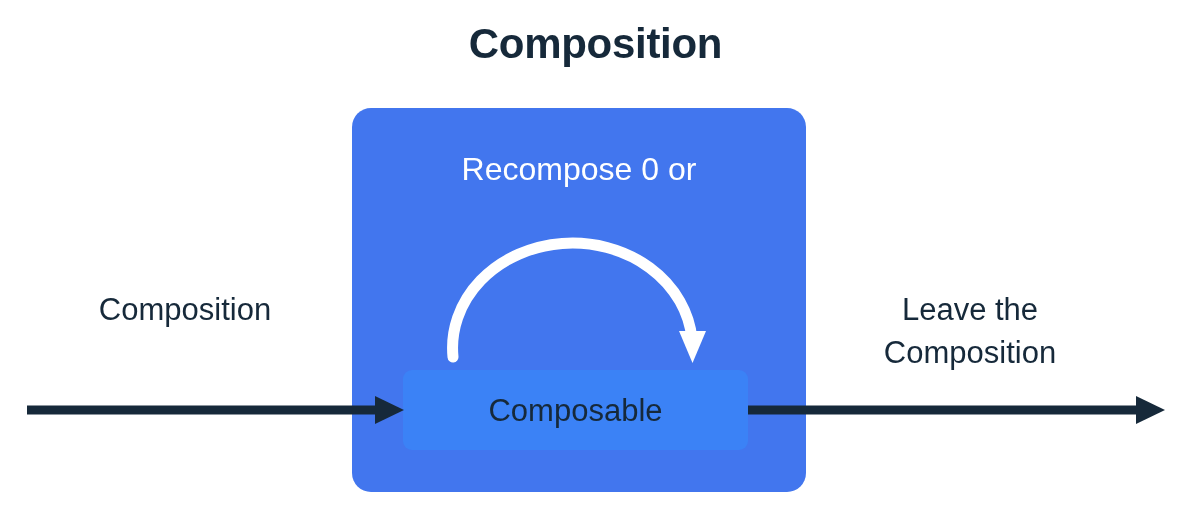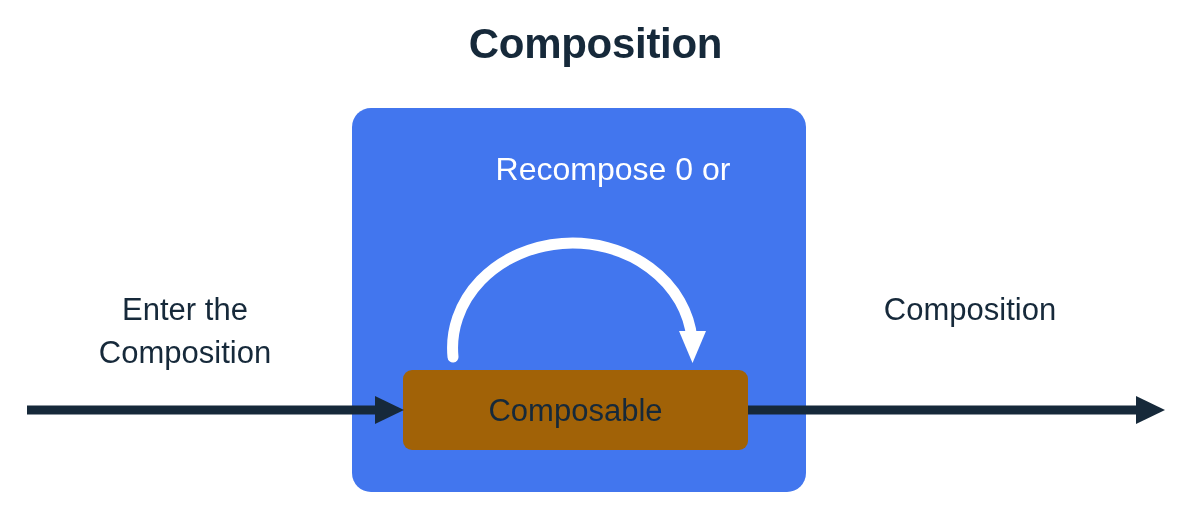--- a/index.html
+++ b/index.html
@@ -43,39 +43,38 @@
   #recompose-label {
     position: absolute;
     left: 352px;
     top: 147px;
     width: 454px;
     text-align: center;
     color: #ffffff;
     font-size: 32px;
     line-height: 44px;
     font-weight: normal;
-    margin-left: 34px;
   }
   
   #recompose-arrow-svg {
     position: absolute;
     left: 420px;
     top: 235px;
     width: 300px;
     height: 140px;
     overflow: visible;
   }
   
   #composable-box {
     position: absolute;
     left: 403px;
     top: 370px;
     width: 345px;
     height: 80px;
-    background: #a16207;
+    background: #3b82f6;
     border-radius: 9px;
     display: flex;
     align-items: center;
     justify-content: center;
   }
   #composable-label {
     color: #16293a;
     font-size: 31px;
     line-height: 1;
     font-weight: normal;
@@ -142,21 +141,21 @@
     <line x1="7" y1="18" x2="360" y2="18" stroke="#16293a" stroke-width="9"></line>
     <path d="M 355 4 L 355 32 L 384 18 Z" fill="#16293a"></path>
   </svg>
 
   <svg id="leave-arrow-svg" viewBox="0 0 430 36">
     <line x1="4" y1="18" x2="397" y2="18" stroke="#16293a" stroke-width="9"></line>
     <path d="M 392 4 L 392 32 L 421 18 Z" fill="#16293a"></path>
   </svg>
 
   <div id="enter-label" class="flow-label">
-    <span class="label-line">Enter the</span>
     <span class="label-line">Composition</span>
   </div>
 
   <div id="leave-label" class="flow-label">
+    <span class="label-line">Leave the</span>
     <span class="label-line">Composition</span>
   </div>
 
 </div>
 
 </body></html>

